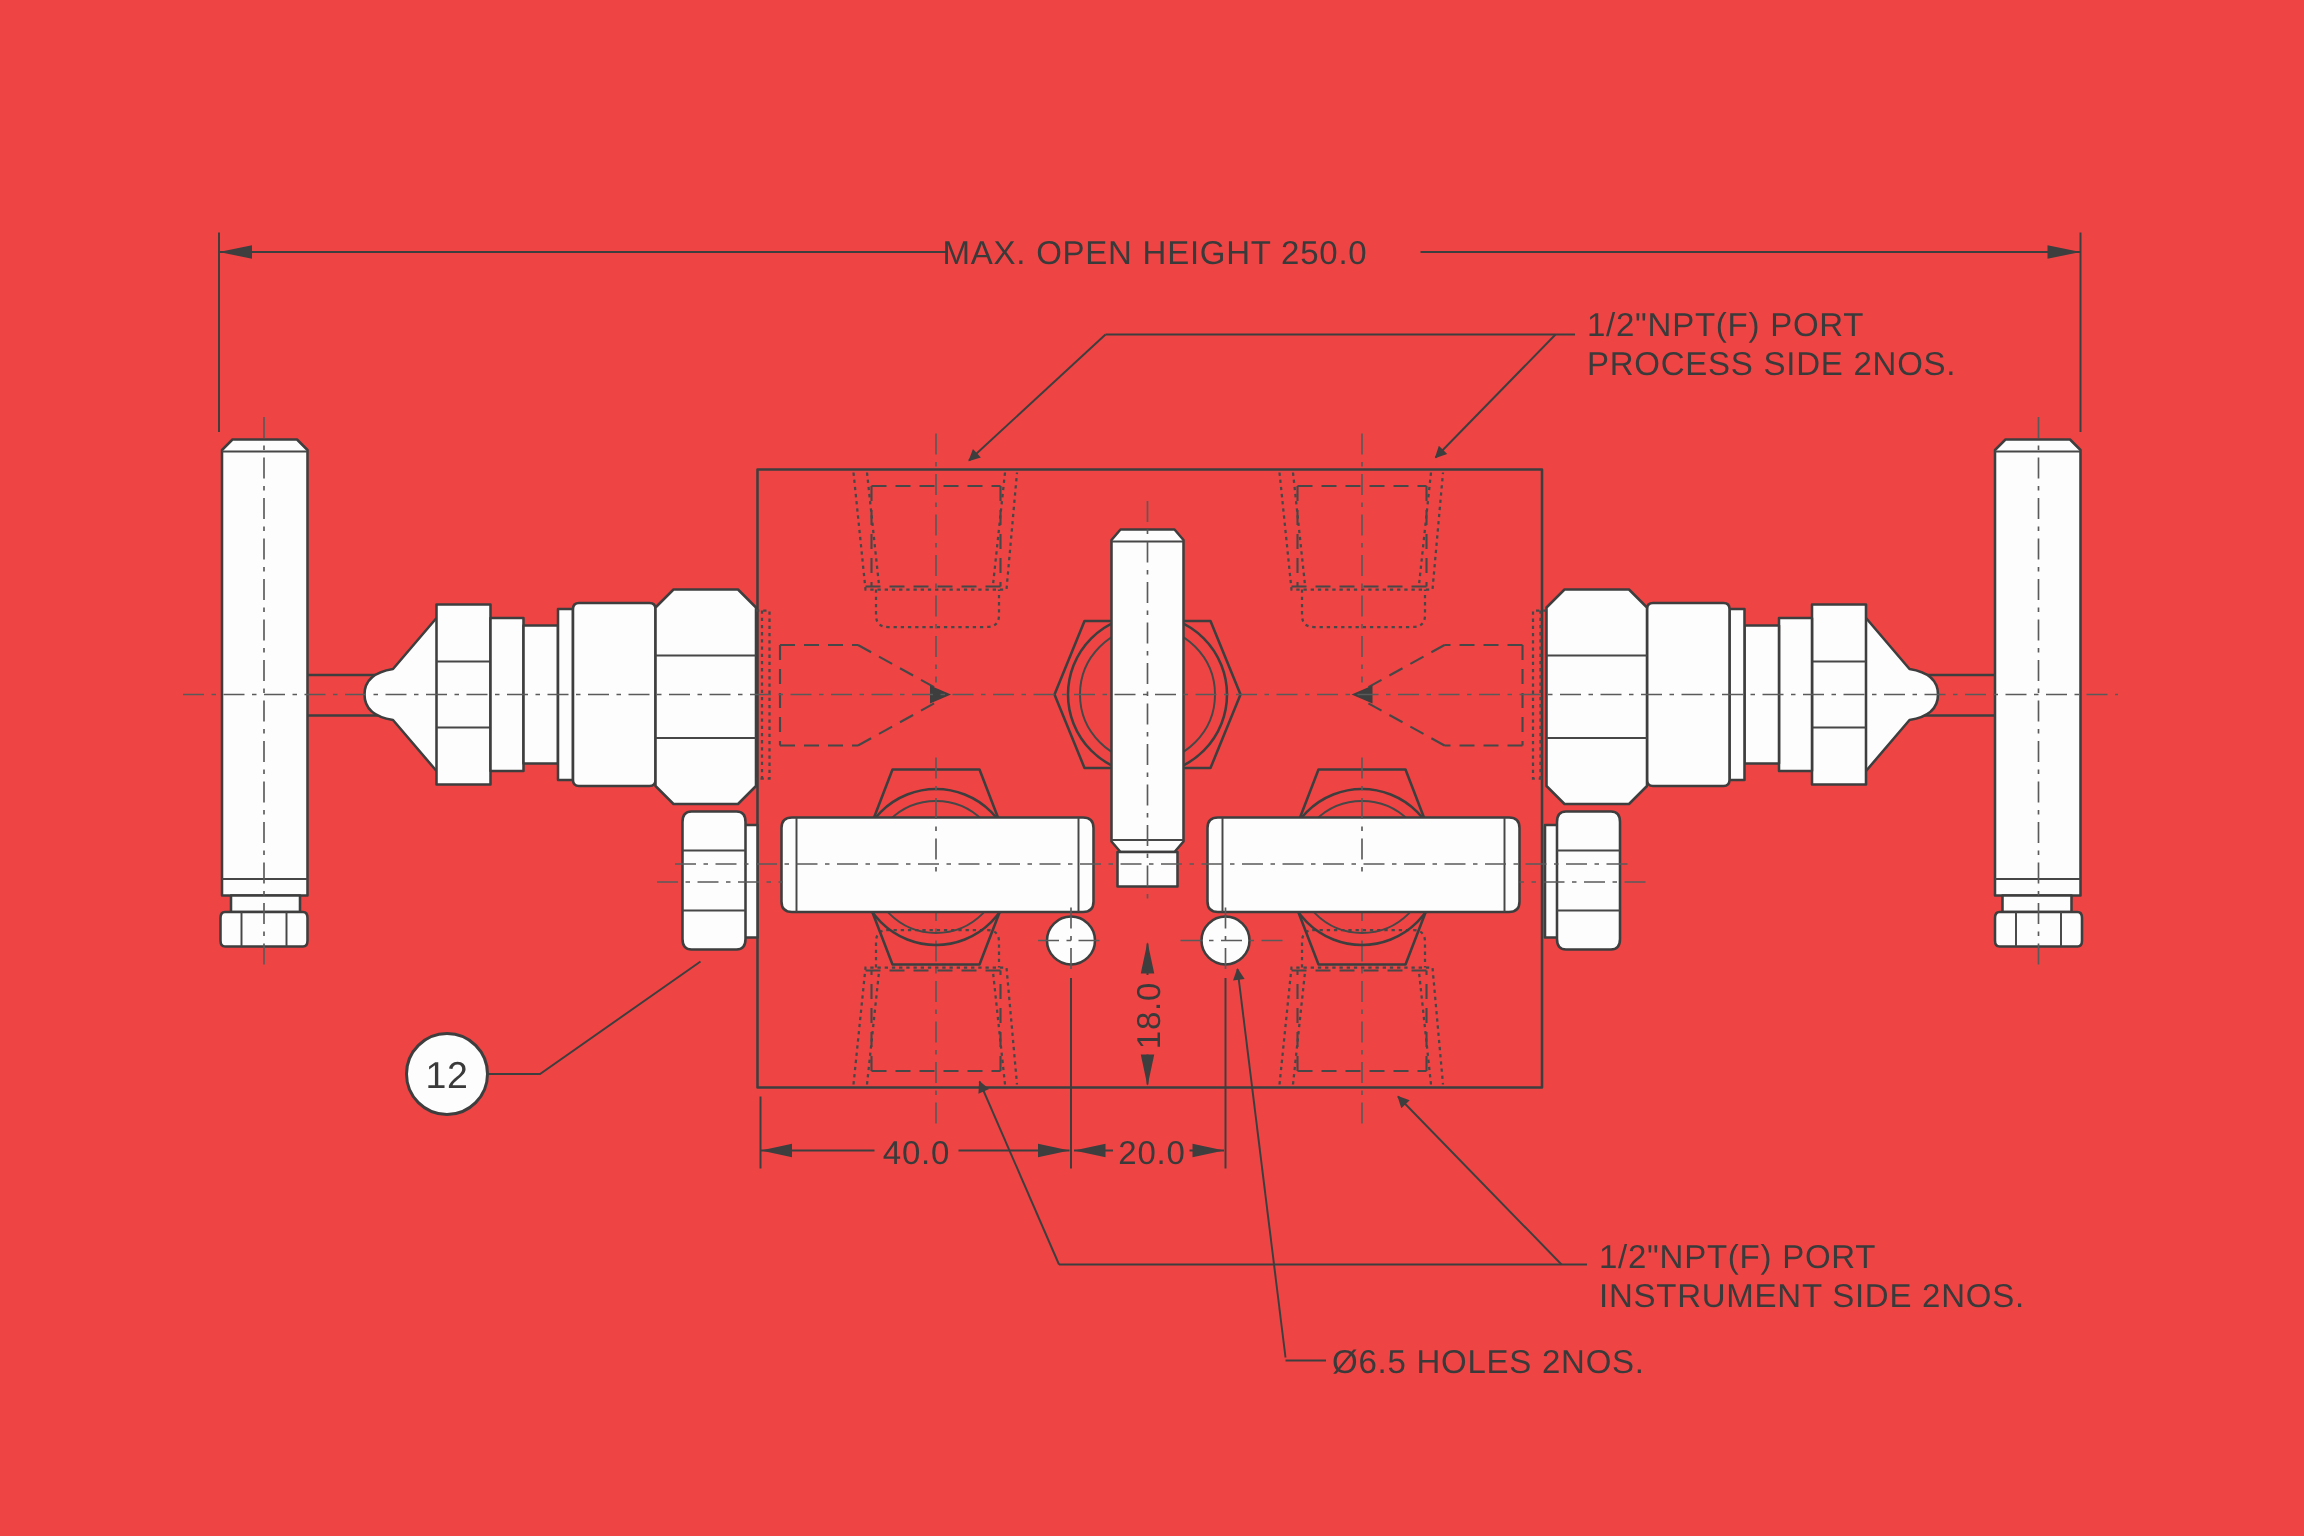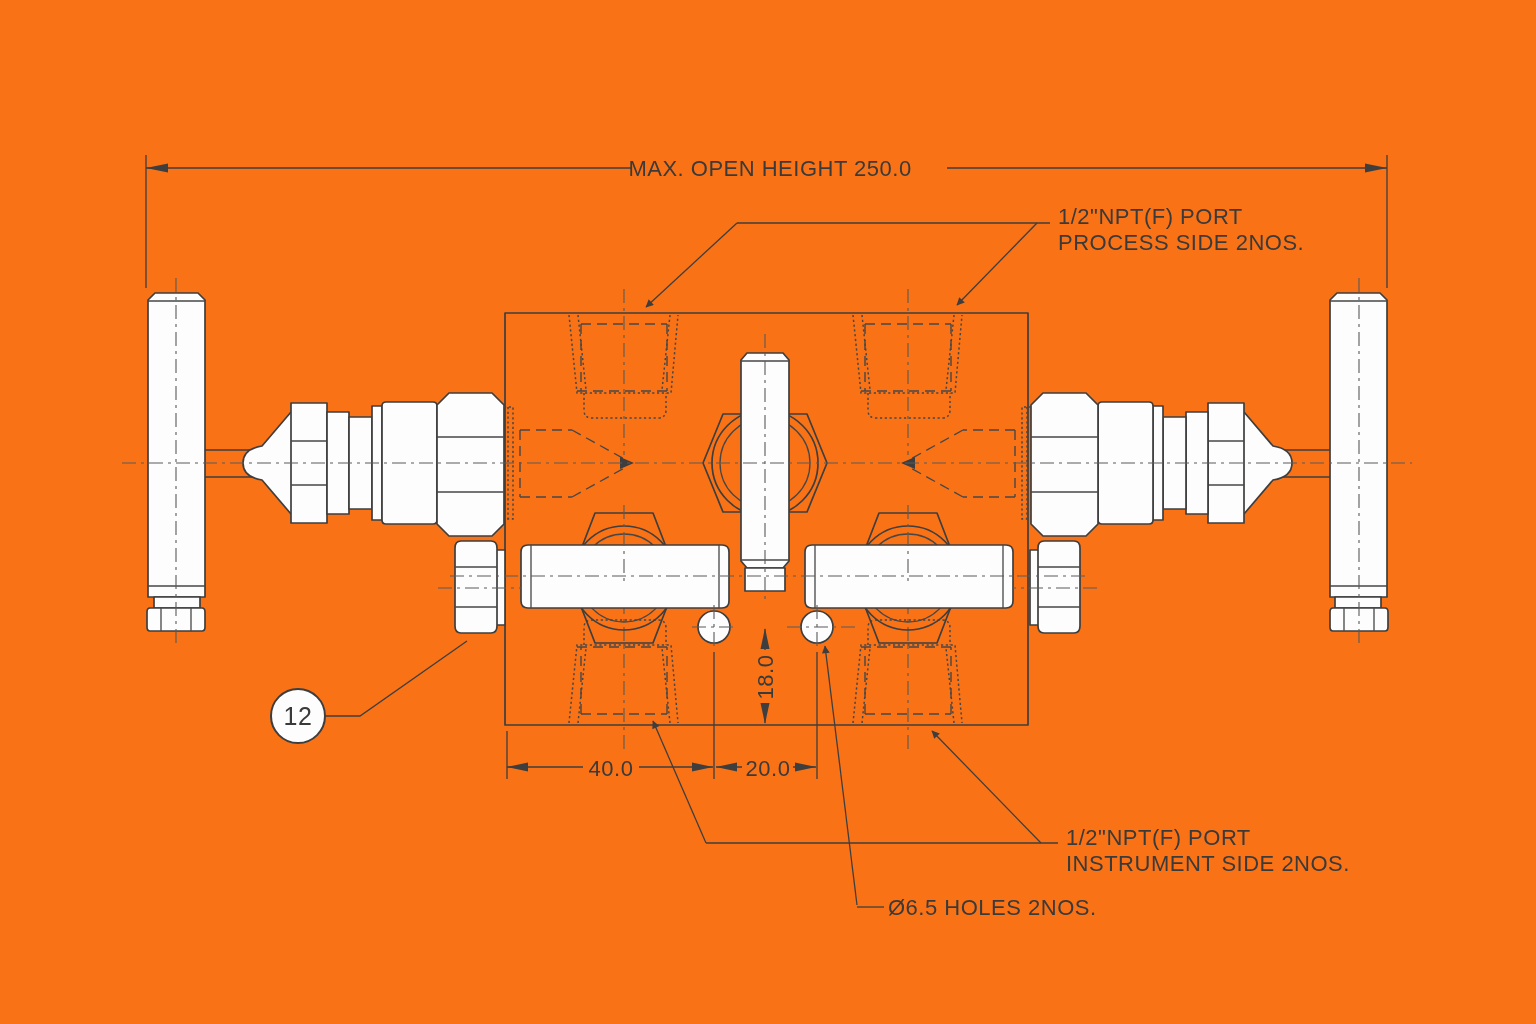--- a/index.html
+++ b/index.html
@@ -1,16 +1,16 @@
 <!DOCTYPE html>
 <html><head>
 <meta charset="utf-8">
 <style>
   html,body{margin:0;padding:0;background:#ffffff;}
-  .stage{position:relative;width:1536px;height:1024px;background:#f97316;overflow:hidden;
+  .stage{position:relative;width:1536px;height:1024px;background:#ef4444;overflow:hidden;
          font-family:"Liberation Sans", sans-serif;}
   svg{display:block;}
   .ln  {fill:none;stroke:#3e3e3e;stroke-width:1.7;stroke-linejoin:round;}
   .thn {fill:none;stroke:#474747;stroke-width:1.3;stroke-linejoin:round;}
   .bg  {fill:#fdfdfd;}
   .cl  {fill:none;stroke:#5a5a5a;stroke-width:1.1;stroke-dasharray:14 5 3 5;}
   .hid {fill:none;stroke:#474747;stroke-width:1.4;stroke-dasharray:10 6;}
   .dot {fill:none;stroke:#474747;stroke-width:1.5;stroke-dasharray:2.2 2.6;}
   .dim {fill:none;stroke:#3e3e3e;stroke-width:1.3;}
   .arr {fill:#3e3e3e;stroke:none;}

